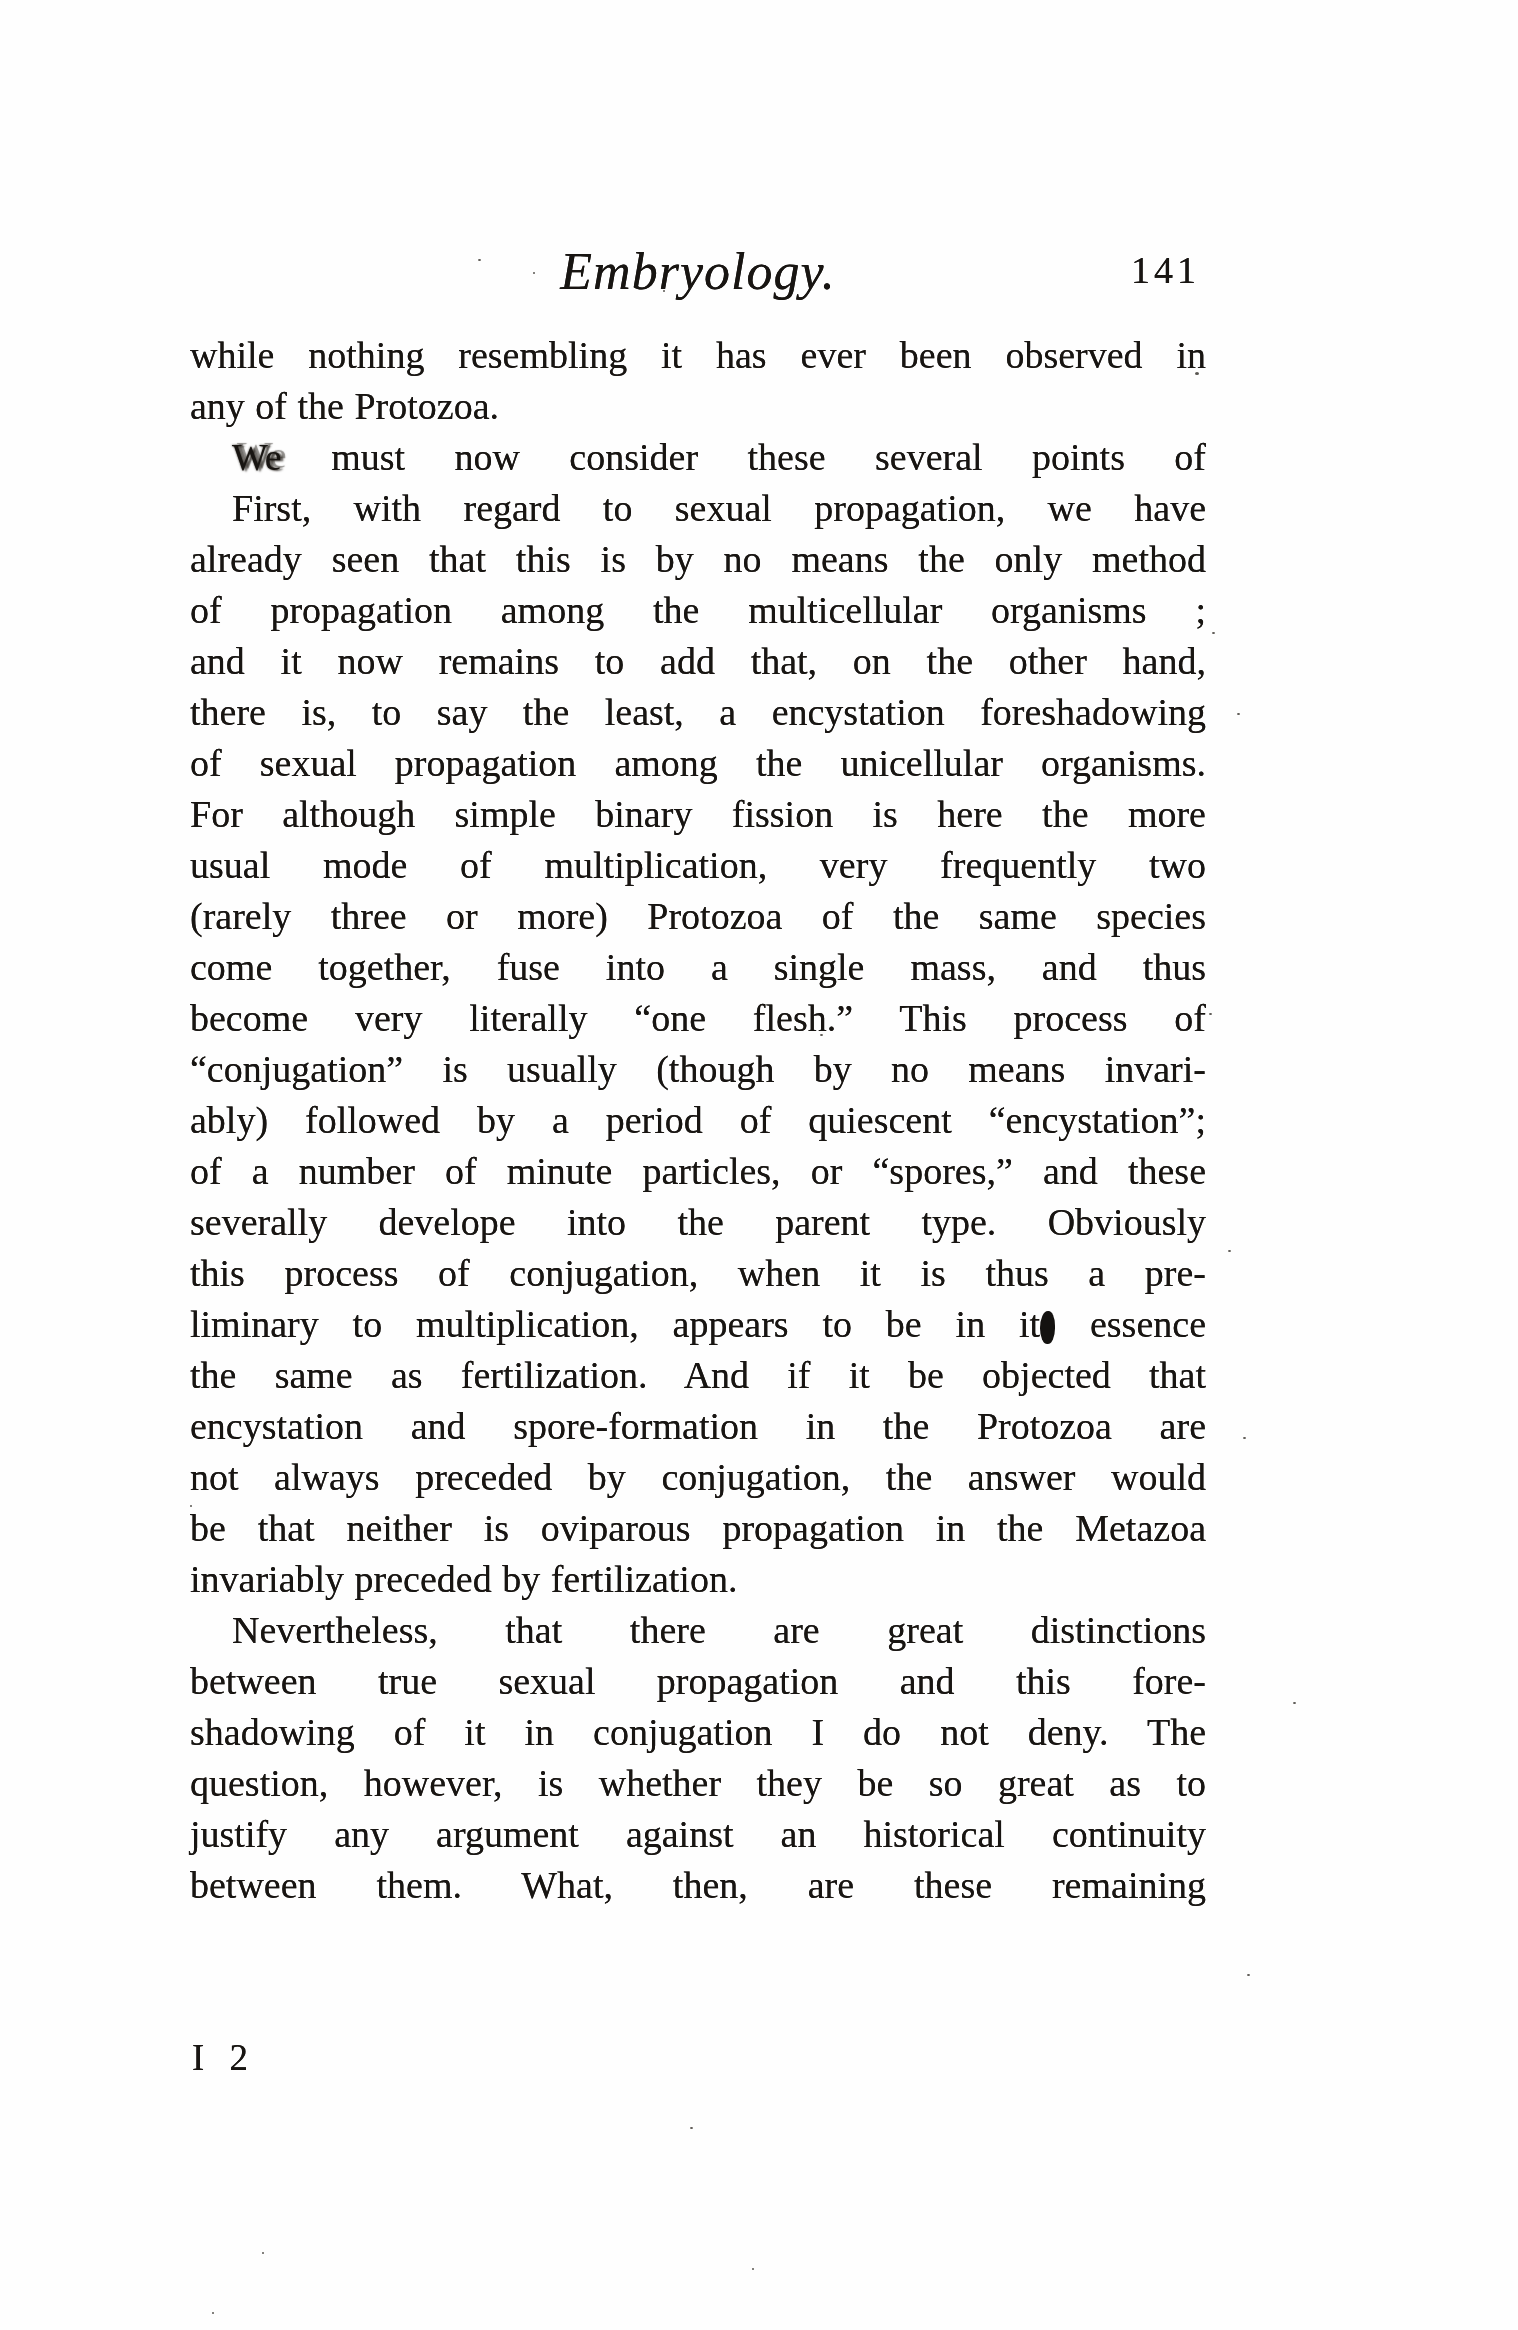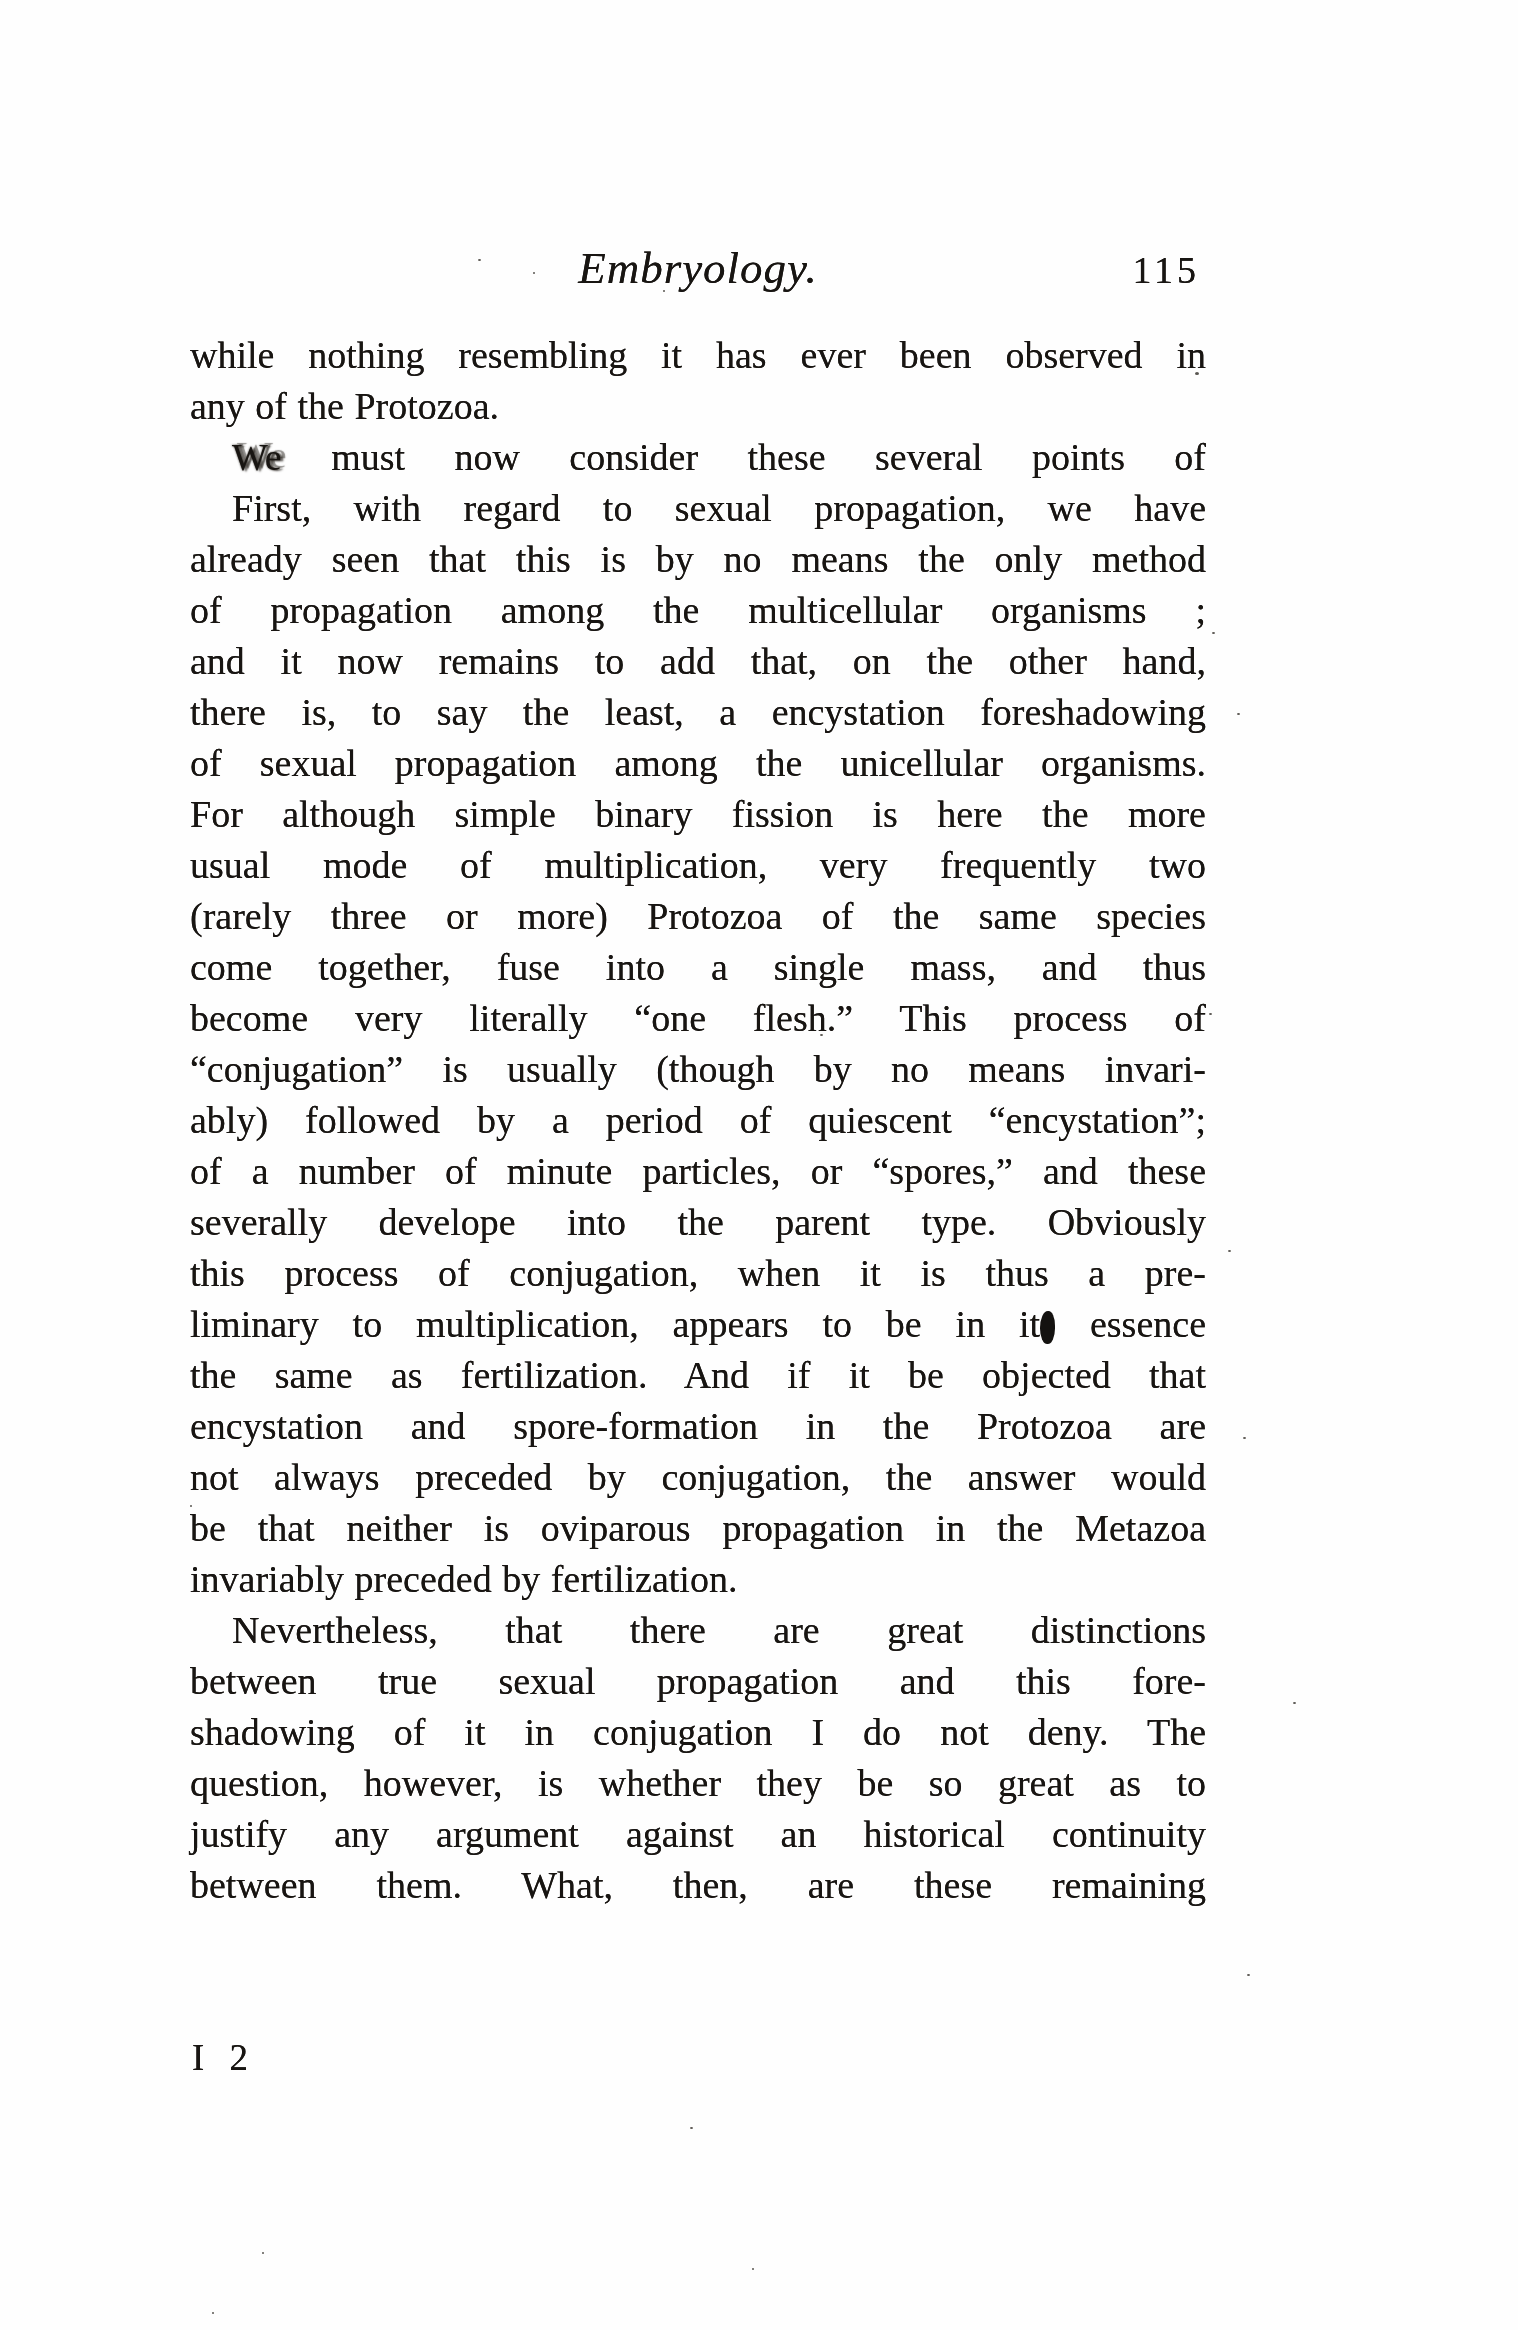--- a/index.html
+++ b/index.html
@@ -17,21 +17,21 @@
     background: #fefefe;
   }
   
   .running-head {
     position: absolute; top: 242px; left: 190px; width: 1016px; height: 56px;
   }
   .head-title {
     position: absolute; left: 0; right: 0; top: 0;
     text-align: center;
     font-style: italic;
-    font-size: 45px;
+    font-size: 52px;
     letter-spacing: 1px;
     text-shadow: 0 0 0.6px currentColor;
   }
   .page-number {
     position: absolute; right: 6px; top: 6px;
     font-size: 38px;
     letter-spacing: 4px;
     text-shadow: 0 0 0.5px currentColor;
   }
   
@@ -74,21 +74,21 @@
     opacity: 0.85;
   }
 </style>
 </head>
 <body>
 
 <div class="page">
 
   <header class="running-head">
     <span class="head-title">Embryology.</span>
-    <span class="page-number">115</span>
+    <span class="page-number">141</span>
   </header>
 
   <main class="body-text" id="body-text">
       <div class="line j"><span>while nothing resembling it has ever been observed in</span></div>
       <div class="line l"><span>any of the Protozoa.</span></div>
       <div class="line j ind"><span class="smudged">We</span><span> must now consider these several points of</span></div>
       <div class="line j ind"><span>First, with regard to sexual propagation, we have</span></div>
       <div class="line j"><span>already seen that this is by no means the only method</span></div>
       <div class="line j"><span>of propagation among the multicellular organisms ;</span></div>
       <div class="line j"><span>and it now remains to add that, on the other hand,</span></div>

